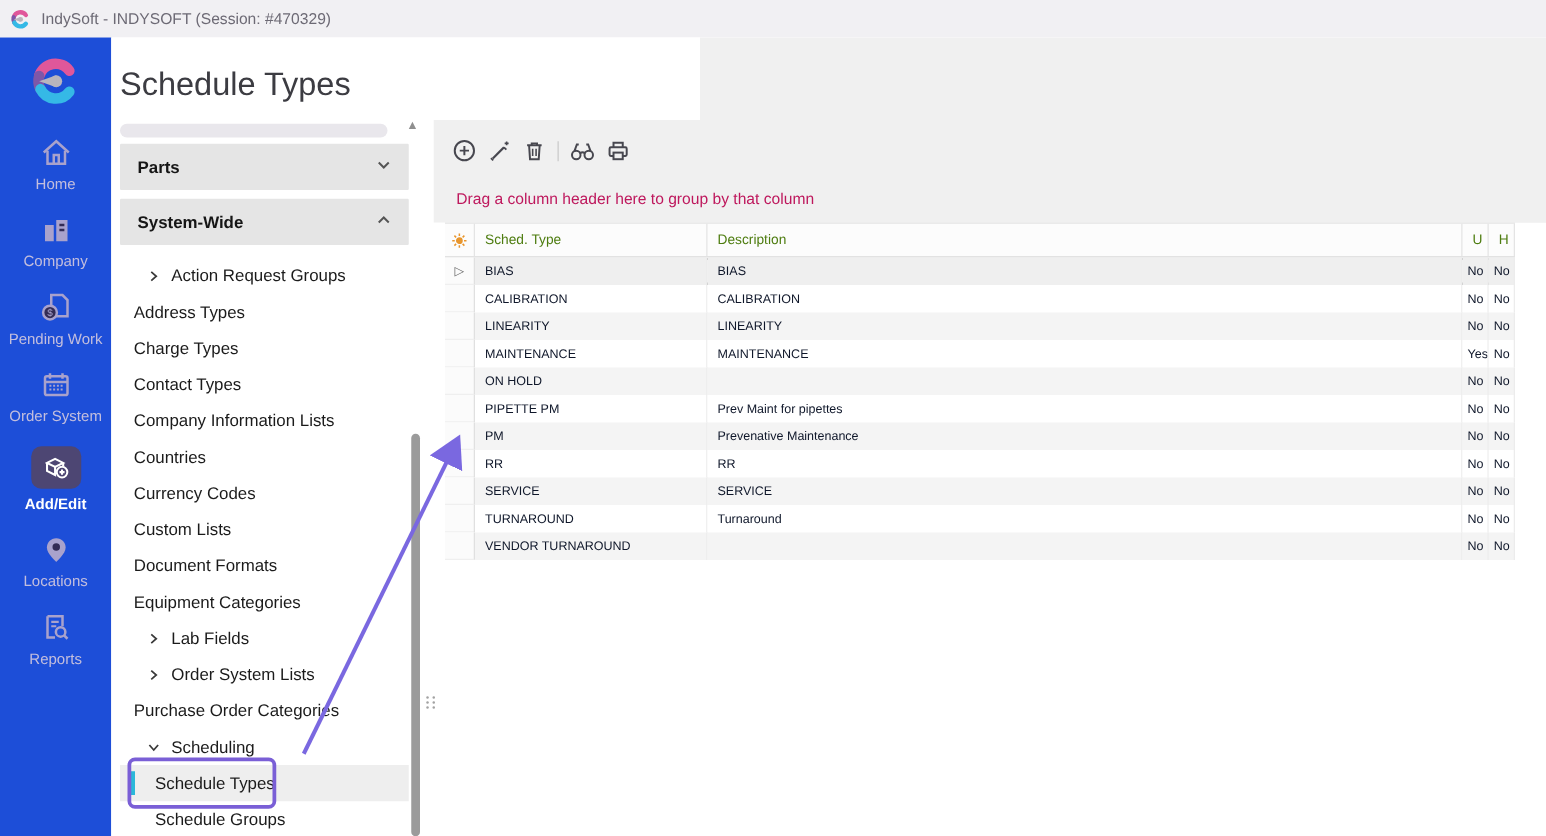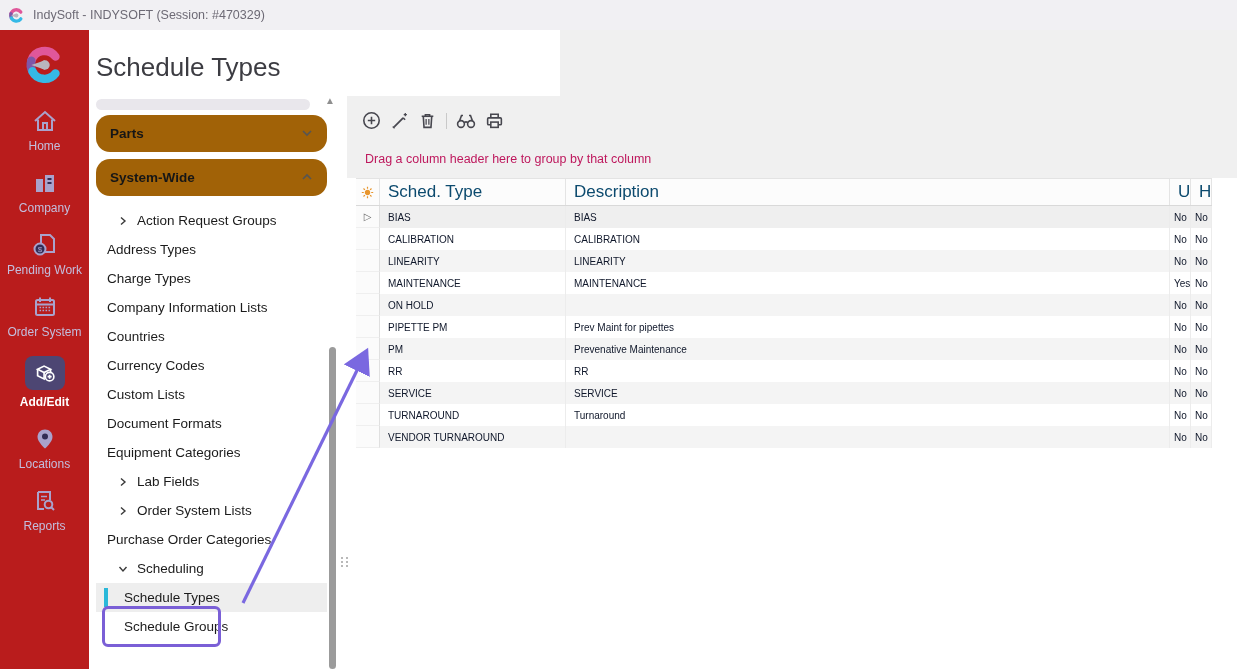--- a/index.html
+++ b/index.html
@@ -6,43 +6,43 @@
   html,body { width:1237px; height:669px; overflow:hidden;
     font-family:"Liberation Sans", sans-serif; background:#fff; }
 
   
   .titlebar { position:absolute; left:0; top:0; width:1237px; height:30px;
     background:#f1f0f3; display:flex; align-items:center; padding-left:8px; gap:8px; }
   .titlebar .tb-title { font-size:12.5px; color:#6d6a75; }
 
   
   .sidebar { position:absolute; left:0; top:30px; width:89px; height:639px;
-    background:#b91c1c; display:flex; flex-direction:column; align-items:center; }
+    background:#1d4ed8; display:flex; flex-direction:column; align-items:center; }
   .side-logo { margin:14px 0 10px 0; }
   .side-item { width:89px; padding:8px 0 9px 0; display:flex; flex-direction:column;
     align-items:center; gap:5px; cursor:pointer; }
   .side-item .lbl { font-size:12px; color:#c3bedd; }
   .side-item svg { display:block; }
   .side-item.active .lbl { color:#ffffff; font-weight:bold; }
   .chip { width:40px; height:34px; background:#4d4673; border-radius:8px;
     display:flex; align-items:center; justify-content:center; }
 
   
   .content { position:absolute; left:89px; top:30px; width:1148px; height:639px; background:#fff; }
   .gray-a { position:absolute; left:471px; top:0; width:677px; height:148px; background:#f0f0f0; }
   .gray-b { position:absolute; left:258px; top:66px; width:890px; height:82px; background:#f0f0f0; }
 
   .page-title { position:absolute; left:7px; top:22px; font-size:26px; color:#3c3c42; }
 
   
   .topstrip { position:absolute; left:7px; top:69px; width:214px; height:11px;
     background:#e9e7ec; border-radius:6px; }
   .upbtn { position:absolute; left:236px; top:65px; font-size:10px; color:#8f8f8f; cursor:pointer; }
-  .acc { position:absolute; left:7px; width:231px; height:37px; background:#a16207;
-    border-radius:14px; display:flex; align-items:center; justify-content:space-between;
+  .acc { position:absolute; left:7px; width:231px; height:37px; background:#e5e5e5;
+    border-radius:1px; display:flex; align-items:center; justify-content:space-between;
     padding:0 14px; cursor:pointer; }
   .acc .acc-lbl { font-size:13.5px; font-weight:bold; color:#161616; }
   .tree { position:absolute; left:7px; top:176px; width:231px; }
   .titem { height:29px; display:flex; align-items:center; font-size:13.5px; color:#1b1b1b;
     cursor:pointer; position:relative; }
   .ind0 { padding-left:11px; } .ind1 { padding-left:22px; } .ind2 { padding-left:28px; }
   .titem .chev { margin-right:9px; display:inline-flex; }
   .titem.selected { background:#eeeeee; }
   .selbar { position:absolute; left:8px; top:5px; width:4px; height:19px; background:#2ab8d9; }
   .vscroll { position:absolute; left:240px; top:317px; width:7px; height:322px;
@@ -55,21 +55,21 @@
   .gtoolbar { position:absolute; left:273px; top:81px; display:flex; align-items:center;
     gap:9px; color:#47474f; }
   .tbtn { cursor:pointer; display:inline-flex; }
   .tsep { width:1px; height:16px; background:#c9c9c9; }
   .grouphint { position:absolute; left:276px; top:122px; font-size:12.5px; color:#be185d; }
 
   
   .grid { position:absolute; left:267px; top:148px; width:856px; }
   .ghead { display:flex; height:28px; background:#fcfcfc; border-top:1px solid #e3e3e3;
     border-bottom:1px solid #d9d9d9; }
-  .ghead .hc { display:flex; align-items:center; font-size:17px; color:#0c4a6e;
+  .ghead .hc { display:flex; align-items:center; font-size:11px; color:#4d7c0f;
     border-right:1px solid #e4e4e4; padding-left:8px; overflow:hidden; white-space:nowrap;
     cursor:pointer; }
   .c0 { width:24px; padding-left:0 !important; justify-content:center; }
   .c1 { width:186px; } .c2 { width:604px; } .c3 { width:21px; } .c4 { width:21px; }
   .grow { display:flex; height:22px; cursor:pointer; }
   .grow .rh { width:24px; border-right:1px solid #e0e0e0; border-bottom:1px solid #efefef;
     background:#fbfbfb; display:flex; align-items:center; justify-content:center;
     font-size:10px; color:#6a6a6a; }
   .row-cells { display:flex; flex:1; }
   .grow .dc { display:flex; align-items:center; font-size:10px; color:#0f172a;
@@ -229,20 +229,23 @@
         </span>
       <span>Action Request Groups</span>
     </div>
     <div class="titem ind0">
         <span>Address Types</span>
       </div>
     <div class="titem ind0">
         <span>Charge Types</span>
       </div>
     <div class="titem ind0">
+        <span>Contact Types</span>
+      </div>
+    <div class="titem ind0">
         <span>Company Information Lists</span>
       </div>
     <div class="titem ind0">
         <span>Countries</span>
       </div>
     <div class="titem ind0">
         <span>Currency Codes</span>
       </div>
     <div class="titem ind0">
         <span>Custom Lists</span>

